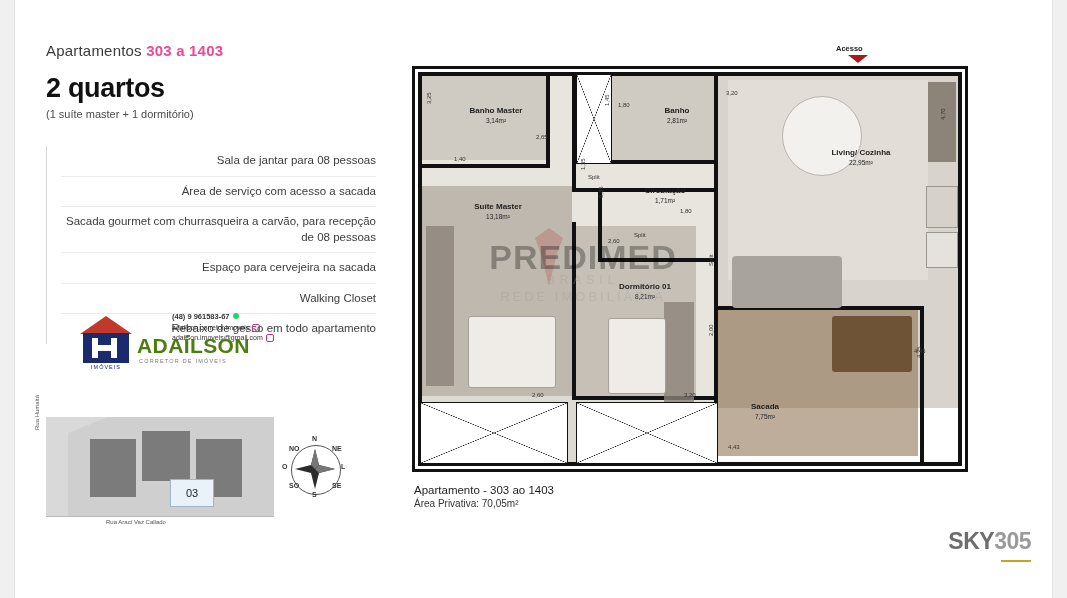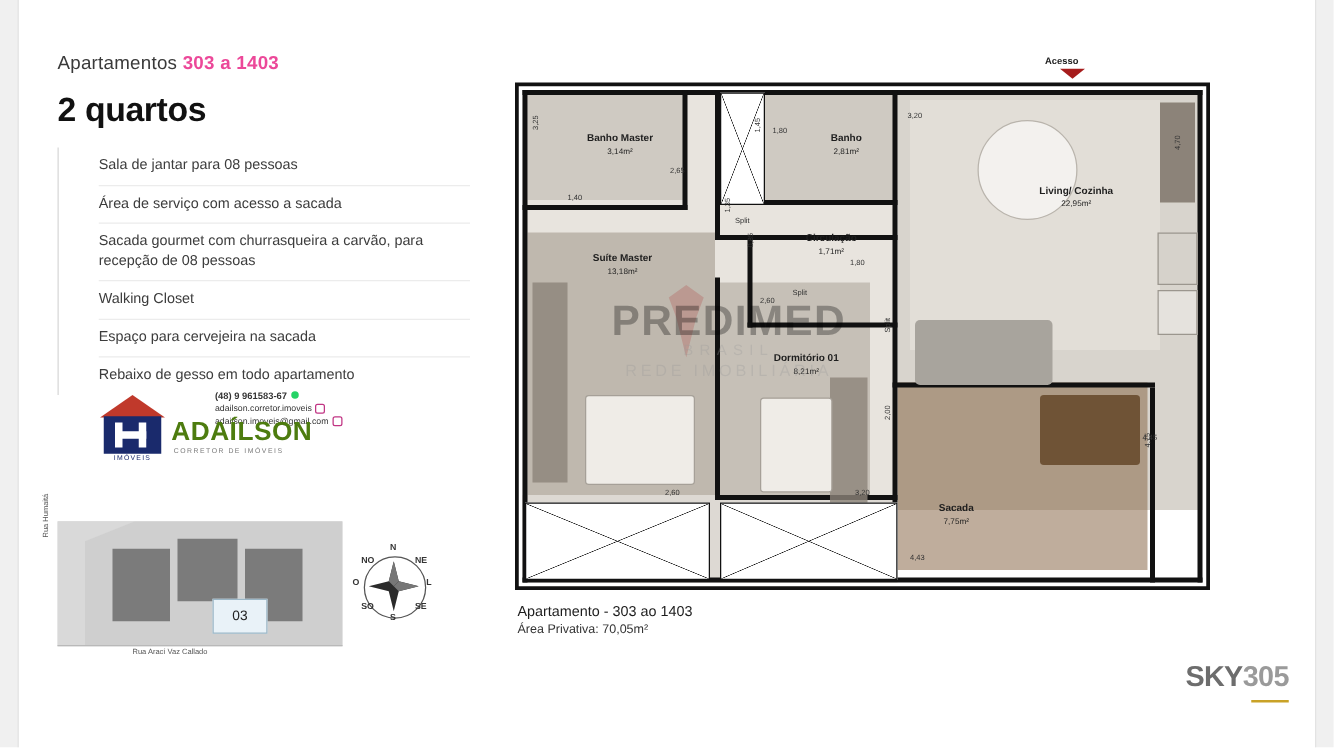--- a/index.html
+++ b/index.html
@@ -7,21 +7,21 @@
   .page{position:relative;width:1067px;height:598px;background:#ffffff;}
   .edge-left{position:absolute;left:0;top:0;width:14px;height:598px;background:#f0f0f0;border-right:1px solid #e3e3e3;}
   .edge-right{position:absolute;right:0;top:0;width:14px;height:598px;background:#f0f0f0;border-left:1px solid #e3e3e3;}
 
   
   .left{position:absolute;left:46px;top:42px;width:330px;}
   .kicker{font-size:15px;color:#3a3a3a;letter-spacing:.2px;}
   .kicker b{font-weight:bold;color:#ec4899;}
   .headline{font-size:27px;font-weight:bold;color:#111;margin-top:14px;letter-spacing:-.3px;}
   .subhead{font-size:11px;color:#4a4a4a;margin-top:4px;}
-  .features{margin-top:14px;border-left:1px solid #d8d8d8;padding-left:32px;}
+  .features{margin-top:26px;border-left:1px solid #d8d8d8;padding-left:14px;text-align:right;}
   .feat{font-size:11.5px;color:#3c3c3c;line-height:1.35;padding:7px 0;}
   .feat + .feat{border-top:1px solid #ececec;}
 
   
   .logo-wrap{position:absolute;left:80px;top:312px;width:230px;height:66px;}
   .logo-mark{position:absolute;left:0;top:4px;width:52px;height:55px;}
   .logo-mark .rooftop{position:absolute;left:0;top:0;width:0;height:0;border-left:26px solid transparent;border-right:26px solid transparent;border-bottom:18px solid #c0392b;}
   .logo-mark .body{position:absolute;left:3px;top:17px;width:46px;height:30px;background:#1a2a6c;}
   .logo-mark .bar1{position:absolute;left:12px;top:22px;width:6px;height:20px;background:#fff;}
   .logo-mark .bar2{position:absolute;left:31px;top:22px;width:6px;height:20px;background:#fff;}
@@ -107,26 +107,27 @@
 
 <div class="page">
   <div class="edge-left"></div>
   <div class="edge-right"></div>
 
   <div class="left">
     <div class="kicker">
       <span>Apartamentos </span><b>303 a 1403</b>
     </div>
     <div class="headline">2 quartos</div>
+    <div class="subhead">(1 suíte master + 1 dormitório)</div>
     <div class="features">
       <div class="feat">Sala de jantar para 08 pessoas</div>
       <div class="feat">Área de serviço com acesso a sacada</div>
       <div class="feat">Sacada gourmet com churrasqueira a carvão, para recepção de 08 pessoas</div>
+      <div class="feat">Espaço para cervejeira na sacada</div>
       <div class="feat">Walking Closet</div>
-      <div class="feat">Espaço para cervejeira na sacada</div>
       <div class="feat">Rebaixo de gesso em todo apartamento</div>
     </div>
   </div>
 
   <div class="logo-wrap">
     <div class="contact">
       <div class="phone"><span>(48) 9 961583-67</span><span class="wa"></span></div>
       <div><span>adailson.corretor.imoveis</span><span class="ig"></span></div>
       <div><span>adailson.imoveis@gmail.com</span><span class="ig"></span></div>
     </div>

